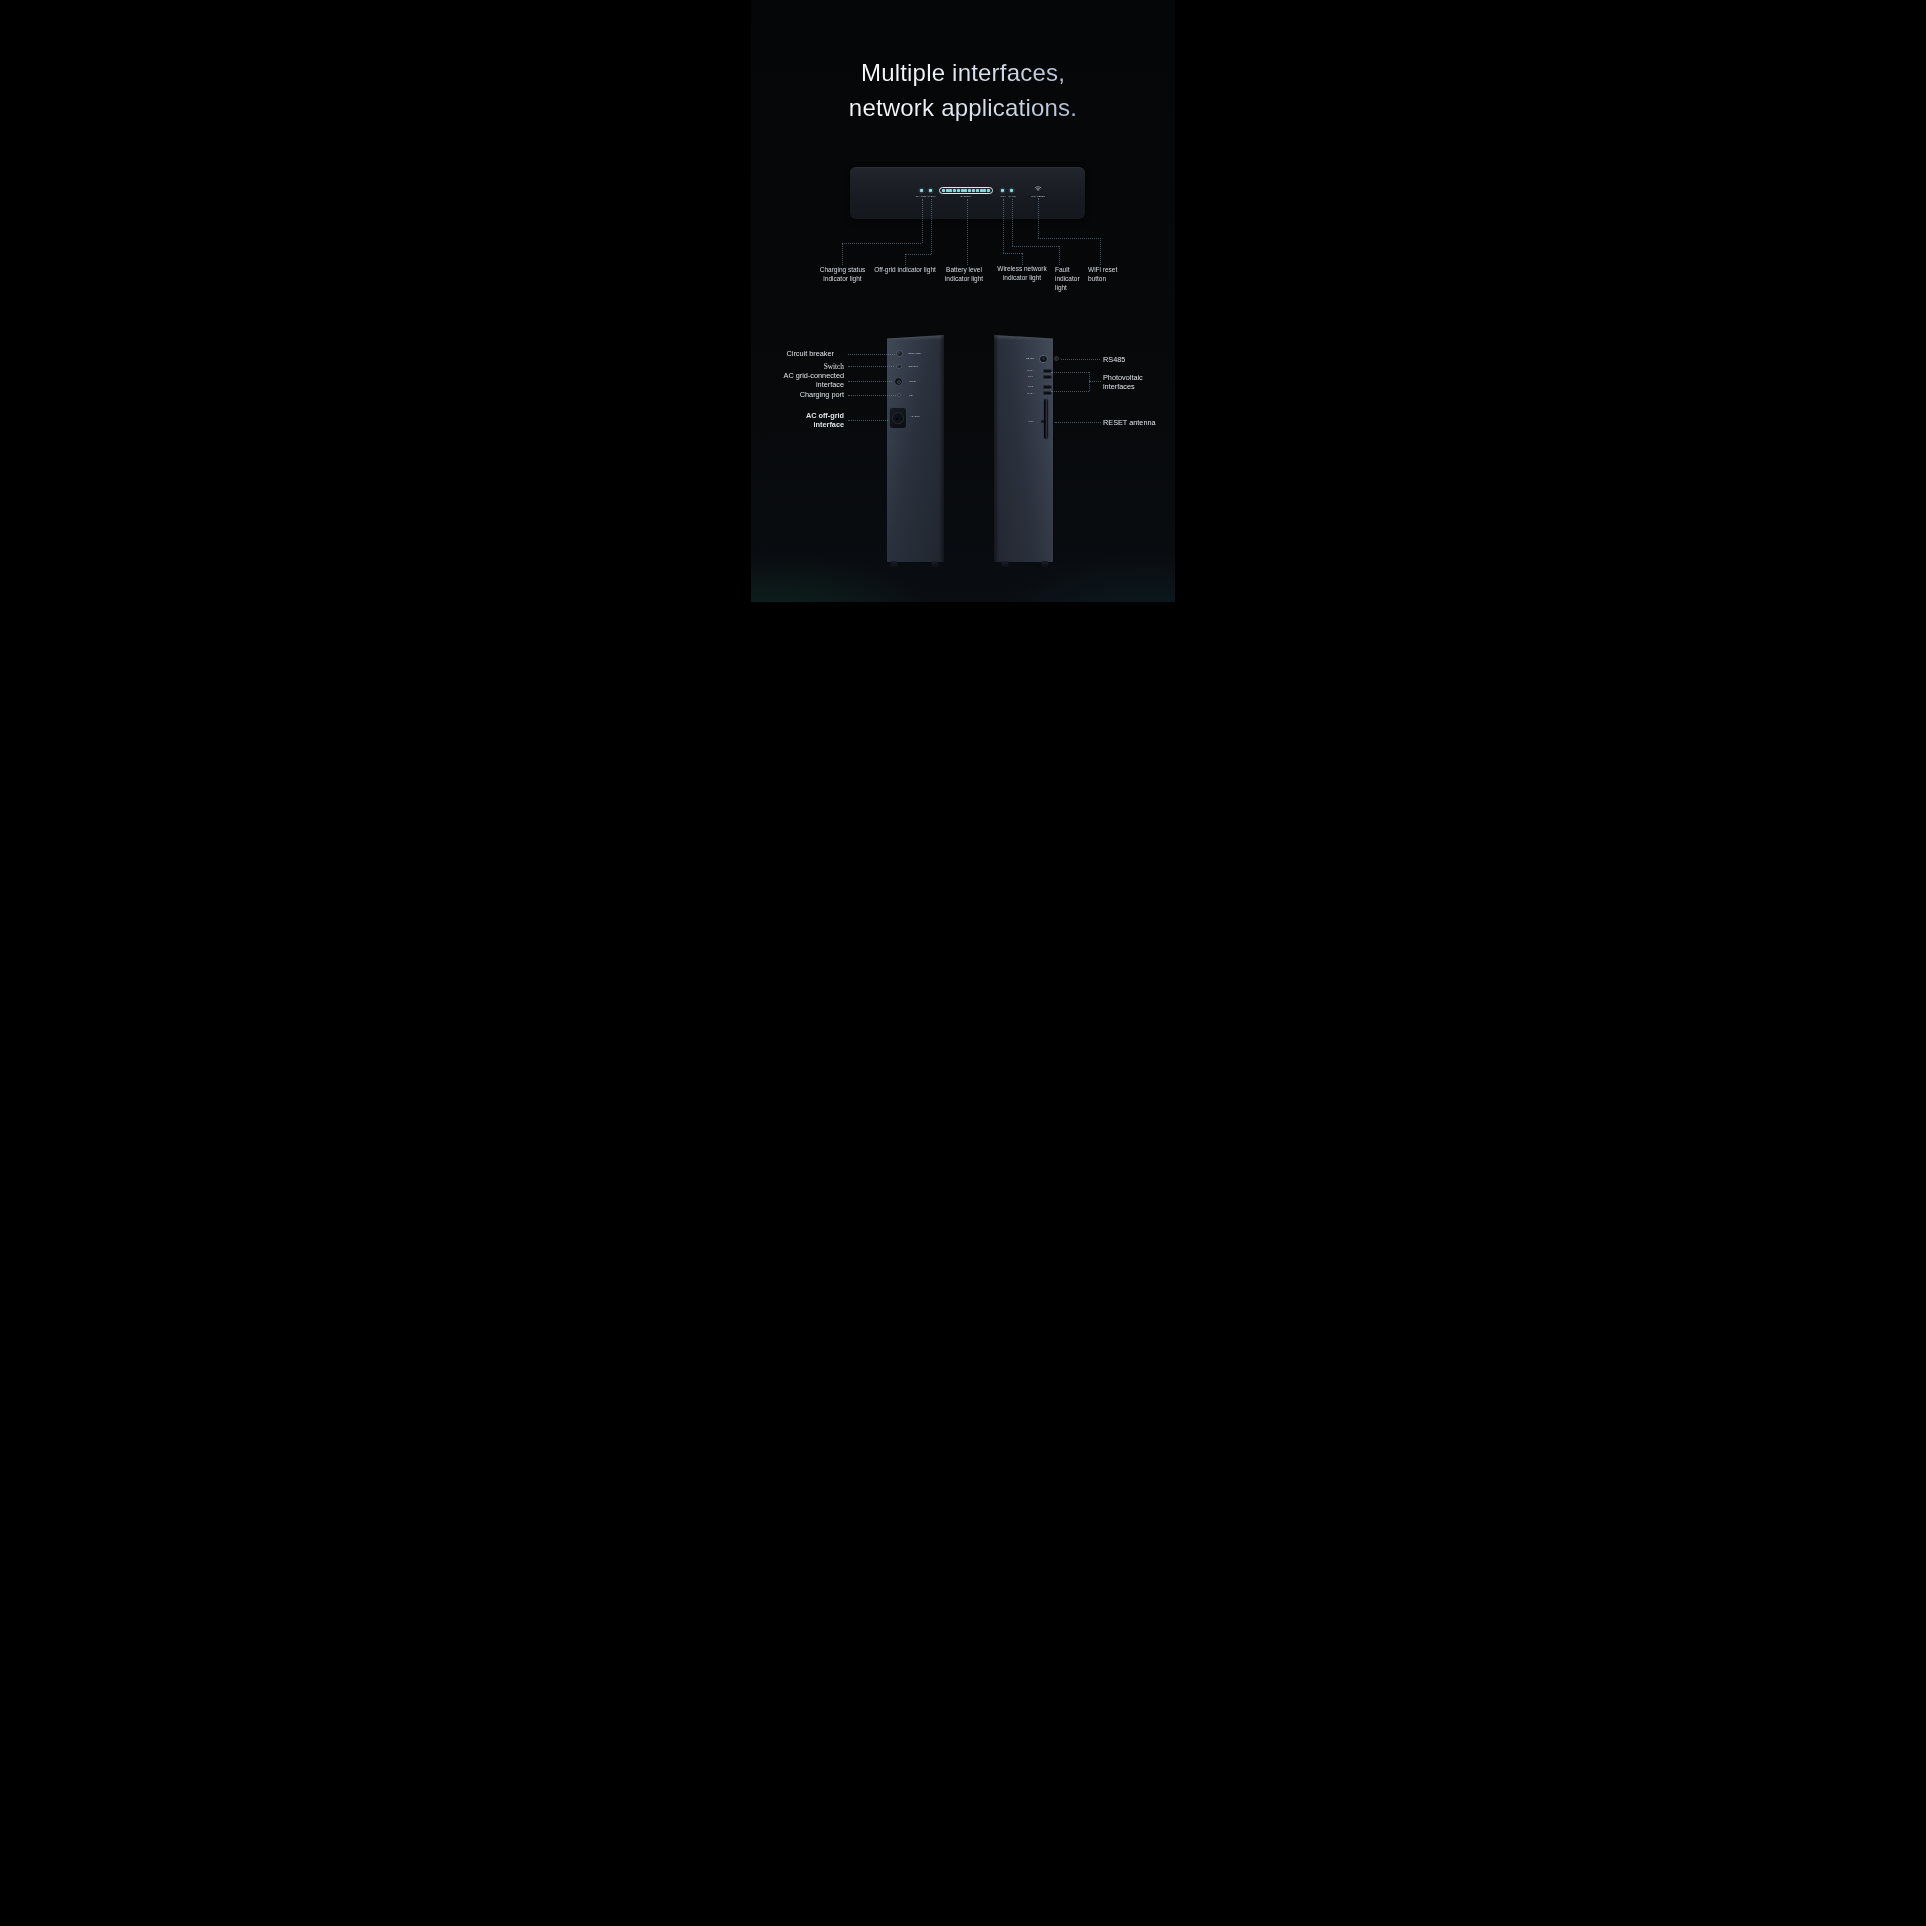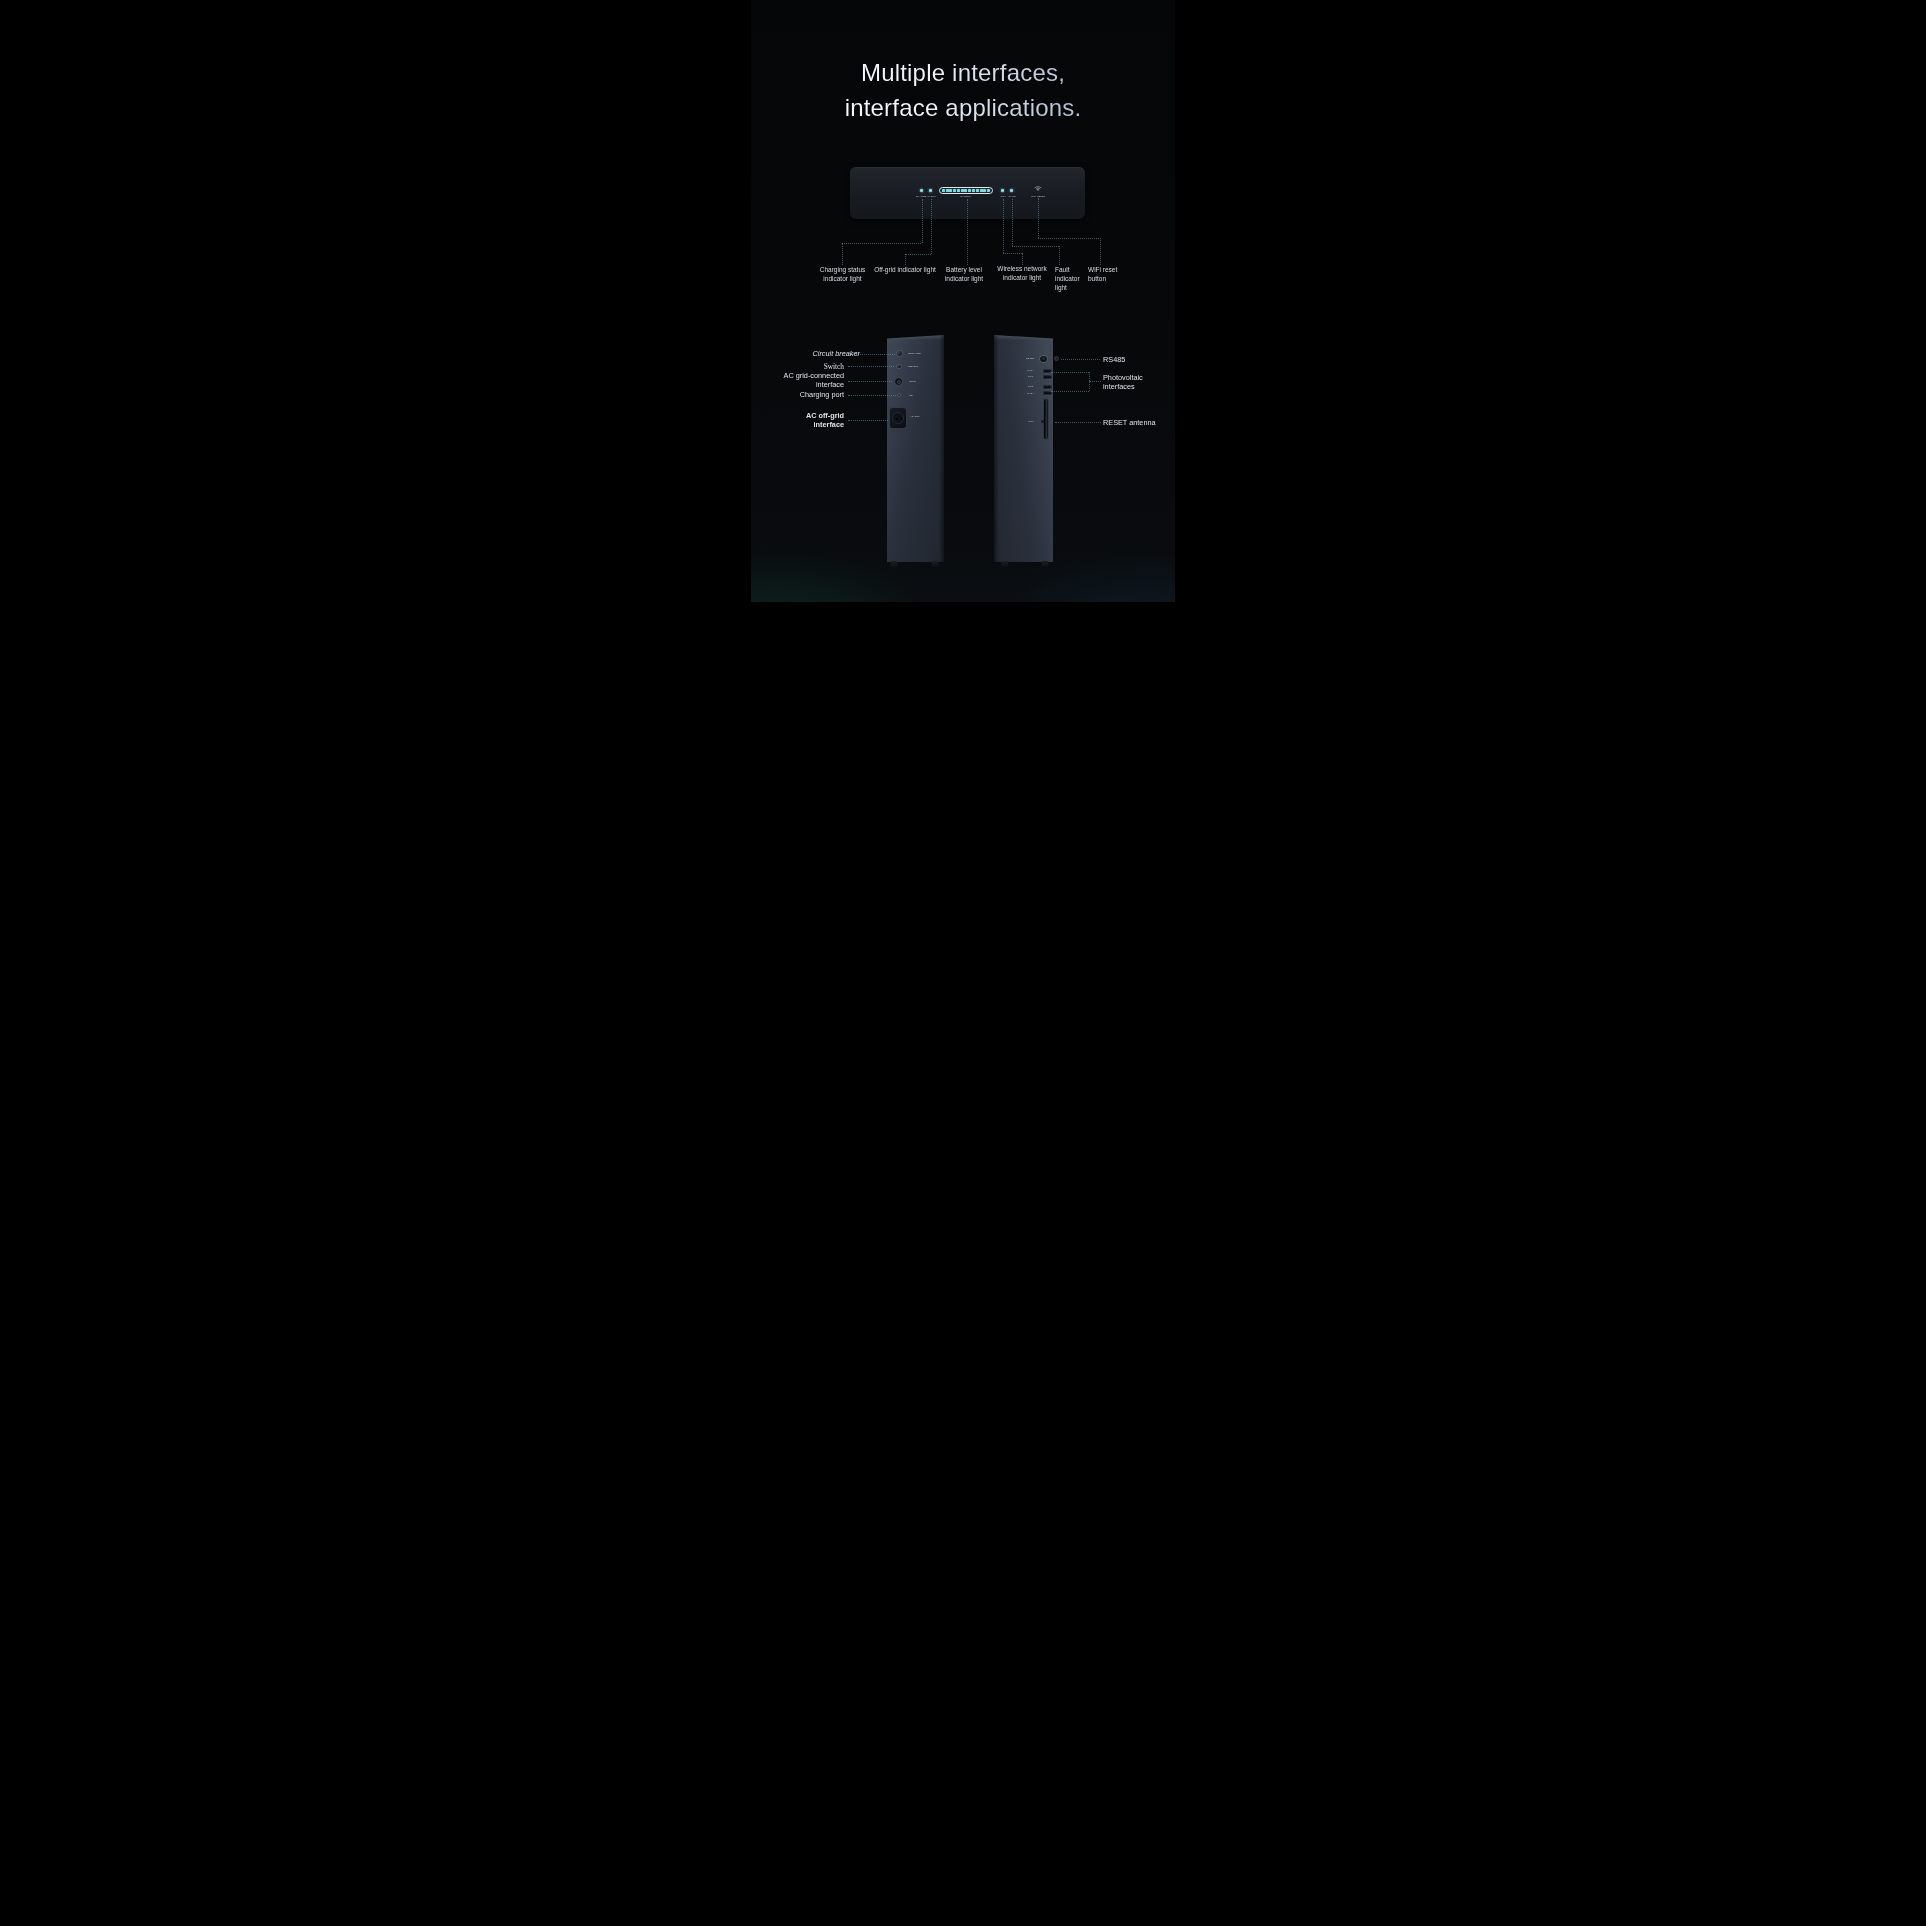--- a/index.html
+++ b/index.html
@@ -81,21 +81,21 @@
   .antenna{position:absolute;width:3.5px;height:40px;border-radius:1.9px;
     background:linear-gradient(90deg,#04060a 20%,#2a2f38 60%,#0a0d12);box-shadow:0 0 1.2px rgba(0,0,0,.8);}
 </style>
 </head>
 <body>
 
 <div id="canvas">
 
   <div class="title">
     <div>Multiple interfaces,</div>
-    <div>interface applications.</div>
+    <div>network applications.</div>
   </div>
 
   <div class="top-panel">
     <div class="led" style="left:70px;top:22.3px;"></div>
     <div class="led" style="left:79px;top:22.3px;"></div>
     <div class="tinylabel" style="left:71px;top:28px;">CHARGE</div>
     <div class="tinylabel" style="left:81px;top:28px;">AC OUT</div>
 
     <div class="battery">
       <div class="seg"></div>
@@ -197,21 +197,21 @@
   </div>
   <div class="foot" style="left:250px;top:561px;"></div>
   <div class="foot" style="left:290px;top:561px;"></div>
 
   <div class="hl" style="left:97px;top:354px;width:47px;"></div>
   <div class="hl" style="left:97px;top:366px;width:46px;"></div>
   <div class="hl" style="left:97px;top:381px;width:44px;"></div>
   <div class="hl" style="left:97px;top:395px;width:48px;"></div>
   <div class="hl" style="left:97px;top:420px;width:40px;"></div>
 
-  <div class="co co-side co-right-align" style="right:315px;top:349px;white-space:nowrap;font-style:italic;">Circuit breaker</div>
+  <div class="co co-side co-right-align" style="right:341px;top:349px;white-space:nowrap;">Circuit breaker</div>
   <div class="co co-side co-right-align" style="right:331px;top:362px;white-space:nowrap;font-family:Liberation Serif, serif;">Switch</div>
   <div class="co co-side co-right-align" style="right:331px;top:371px;width:77px;">AC grid-connected interface</div>
   <div class="co co-side co-right-align" style="right:331px;top:390px;white-space:nowrap;">Charging port</div>
   <div class="co co-side co-right-align" style="right:331px;top:411px;width:50px;font-weight:bold;">AC off-grid interface</div>
 
   <div class="hl" style="left:310px;top:359px;width:39px;"></div>
   <div class="hl" style="left:300px;top:372px;width:38px;"></div>
   <div class="hl" style="left:300px;top:391px;width:38px;"></div>
   <div class="vl" style="left:338px;top:372px;height:19px;"></div>
   <div class="hl" style="left:338px;top:381px;width:11.6px;"></div>

